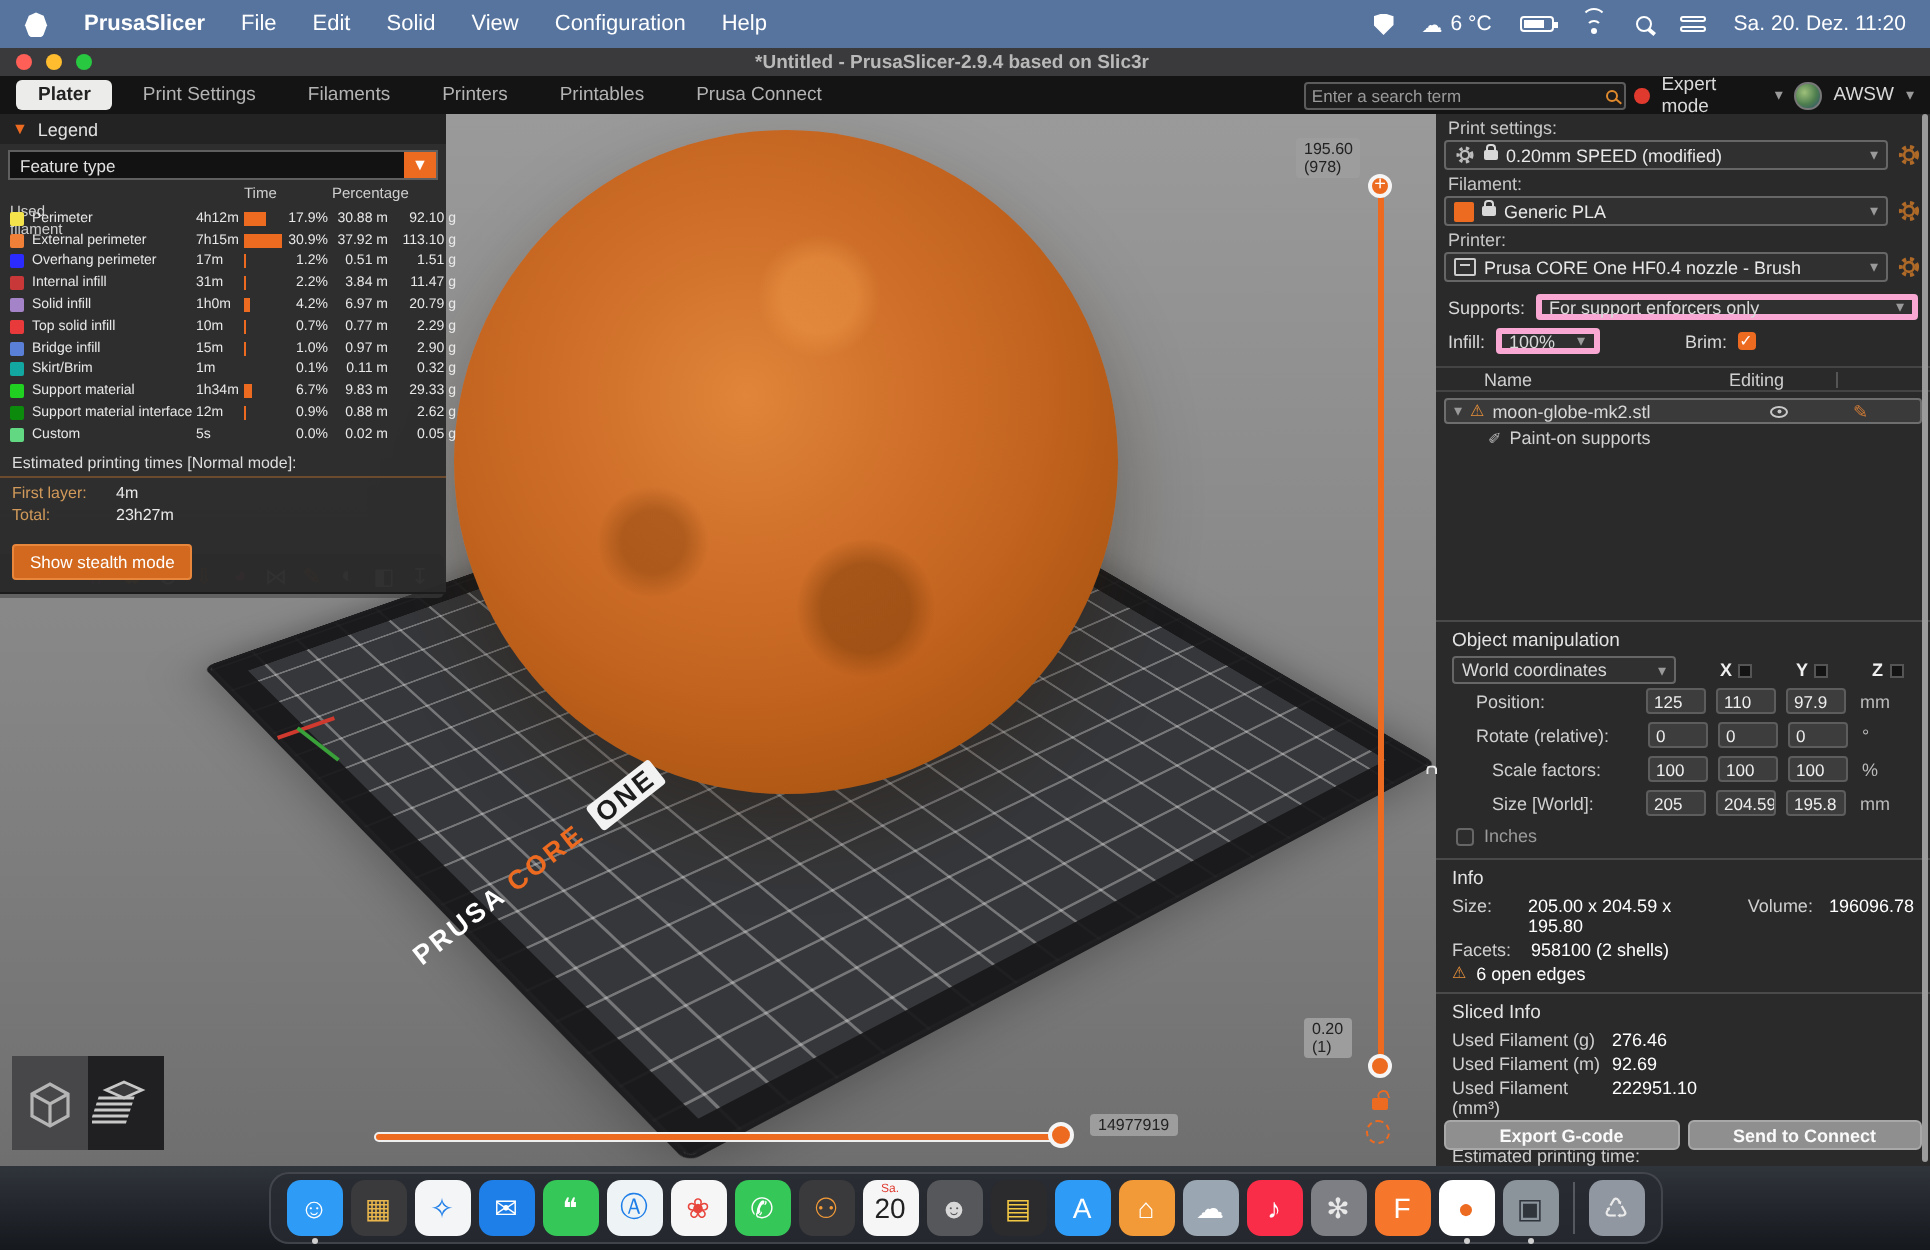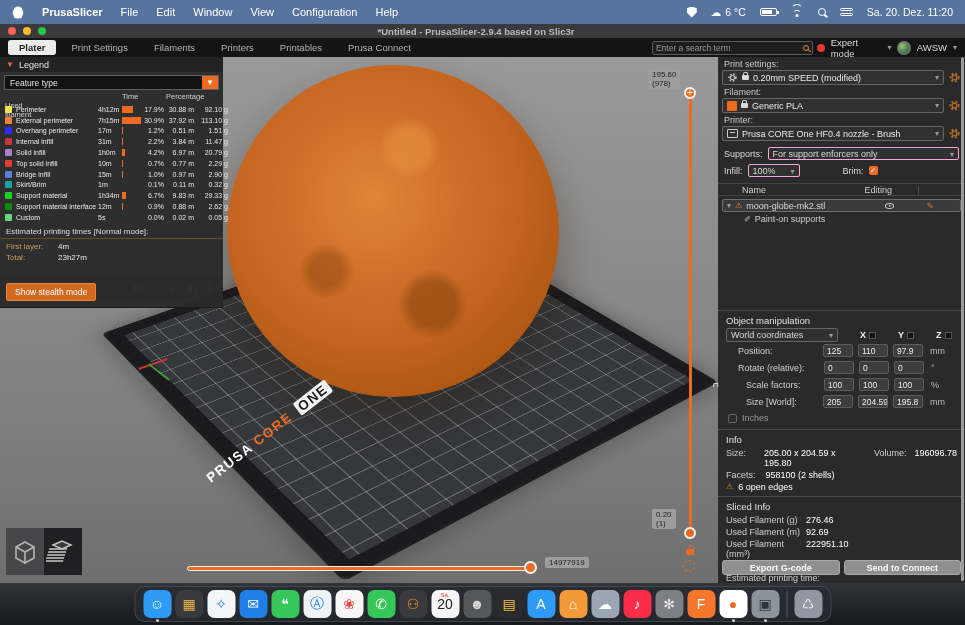--- a/index.html
+++ b/index.html
@@ -126,21 +126,21 @@
   .lhead span:nth-child(3) { grid-column:4/6; } .lhead span:nth-child(4) { grid-column:6/8; padding-left:2px; }
   .lrow { height:10.8px; color:#e8e8e8; white-space:nowrap; }
   .lrow .sw { width:7px; height:7px; border-radius:1px; }
   .lrow .lbl { overflow:visible; padding-left:2px; }
   .lrow .lbarcell { height:7px; position:relative; }
   .lrow .lbarcell i { display:block; height:7px; background:#ed6b21; }
   .lrow .lpct, .lrow .llen, .lrow .lwt { text-align:right; }
   .lg-times { font-size:8px; padding:4px 6px 2px; color:#ddd; border-bottom:1px solid #6b4a2d; margin-bottom:2px; }
   .lg-kv { display:flex; font-size:8px; padding:1px 6px; }
   .lg-kv .k { color:#d29a5a; width:52px; } .lg-kv .v { color:#e8e8e8; }
-  .stealth-btn { margin:20px 6px 1px; display:inline-block; background:#d2691e; color:#fff; font-size:8.5px;
+  .stealth-btn { margin:9px 6px 1px; display:inline-block; background:#d2691e; color:#fff; font-size:8.5px;
     padding:3px 8px; border-radius:2px; border:1px solid #e8863c; }
 
   
   .sidebar { position:absolute; top:57px; left:718px; width:247px; height:526px; background:#2a2a2a;
     color:#d8d8d8; font-size:9px; }
   .sb-scroll { position:absolute; right:1px; top:0; width:3px; height:524px; background:#9b9b9b; border-radius:2px; }
   .sb-label { padding:2px 6px 1px; color:#c8c8c8; }
   .combo-row { display:flex; align-items:center; gap:4px; padding:0 4px; }
   .combo { flex:1; height:15px; background:#303030; border:1px solid #666; border-radius:2px;
     display:flex; align-items:center; gap:4px; padding:0 4px; color:#e8e8e8; }
@@ -148,22 +148,22 @@
   .combo .chev { margin-left:auto; }
   .sw-orange { width:10px; height:10px; background:#ed6b21; border-radius:1px; }
   .minilock { width:7px; height:5px; background:#d8d8d8; border-radius:1px; position:relative; flex:none; }
   .minilock::before { content:""; position:absolute; left:1.2px; top:-3px; width:3px; height:3px;
     border:1px solid #d8d8d8; border-bottom:none; border-radius:2px 2px 0 0; }
   .gear { width:13px; height:13px; color:#b06a28; flex:none; }
   .gear.grey { color:#bcbcbc; width:11px; height:11px; }
   .printer-ic { width:11px; height:9px; border:1px solid #ccc; border-radius:1px; position:relative; flex:none; }
   .printer-ic::after { content:""; position:absolute; left:2px; right:2px; top:2px; height:1px; background:#ccc; }
   .inline-row { display:flex; align-items:center; gap:5px; padding:2px 6px; }
-  .mini-combo { height:13px; background:#303030; border:1px solid #f9a8d4; border-radius:2px;
-    display:flex; align-items:flex-end; gap:5px; padding:0 4px; }
+  .mini-combo { height:13px; background:#303030; border:3px solid #f9a8d4; border-radius:2px;
+    display:flex; align-items:center; gap:5px; padding:0 4px; }
   .cb { width:9px; height:9px; background:#ed6b21; border-radius:2px; color:#fff; font-size:8px;
     line-height:9px; text-align:center; }
   .cb::after { content:"✓"; }
   .cb.empty { background:#2d2d2d; border:1px solid #666; } .cb.empty::after { content:""; }
   .list-head { display:flex; border-top:1px solid #444; border-bottom:1px solid #444; margin-top:4px;
     height:13px; align-items:center; color:#cfcfcf; }
   .list-head .nh { padding-left:24px; } .list-head .eh { margin-left:auto; padding-right:26px; }
   .list-head .sep { width:1px; height:8px; background:#555; margin-right:46px; }
   .obj-row { display:flex; align-items:center; gap:4px; margin:3px 4px 0; height:13px;
     border:1px solid #6e6e6e; border-radius:2px; background:#3a3a3a; padding:0 4px; }
@@ -232,21 +232,21 @@
 </svg>
 
 <div id="app">
 
   <div class="menubar">
     <div class="mb-left">
       <span class="apple"></span>
       <span class="mb-item mb-app">PrusaSlicer</span>
       <span class="mb-item">File</span>
       <span class="mb-item">Edit</span>
-      <span class="mb-item">Window</span>
+      <span class="mb-item">Solid</span>
       <span class="mb-item">View</span>
       <span class="mb-item">Configuration</span>
       <span class="mb-item">Help</span>
     </div>
     <div class="mb-spacer"></div>
     <div class="mb-right">
       <span class="shield"></span>
       <span class="cloudtemp">☁ <span>6 °C</span></span>
       <span class="battery">
           <i></i>

